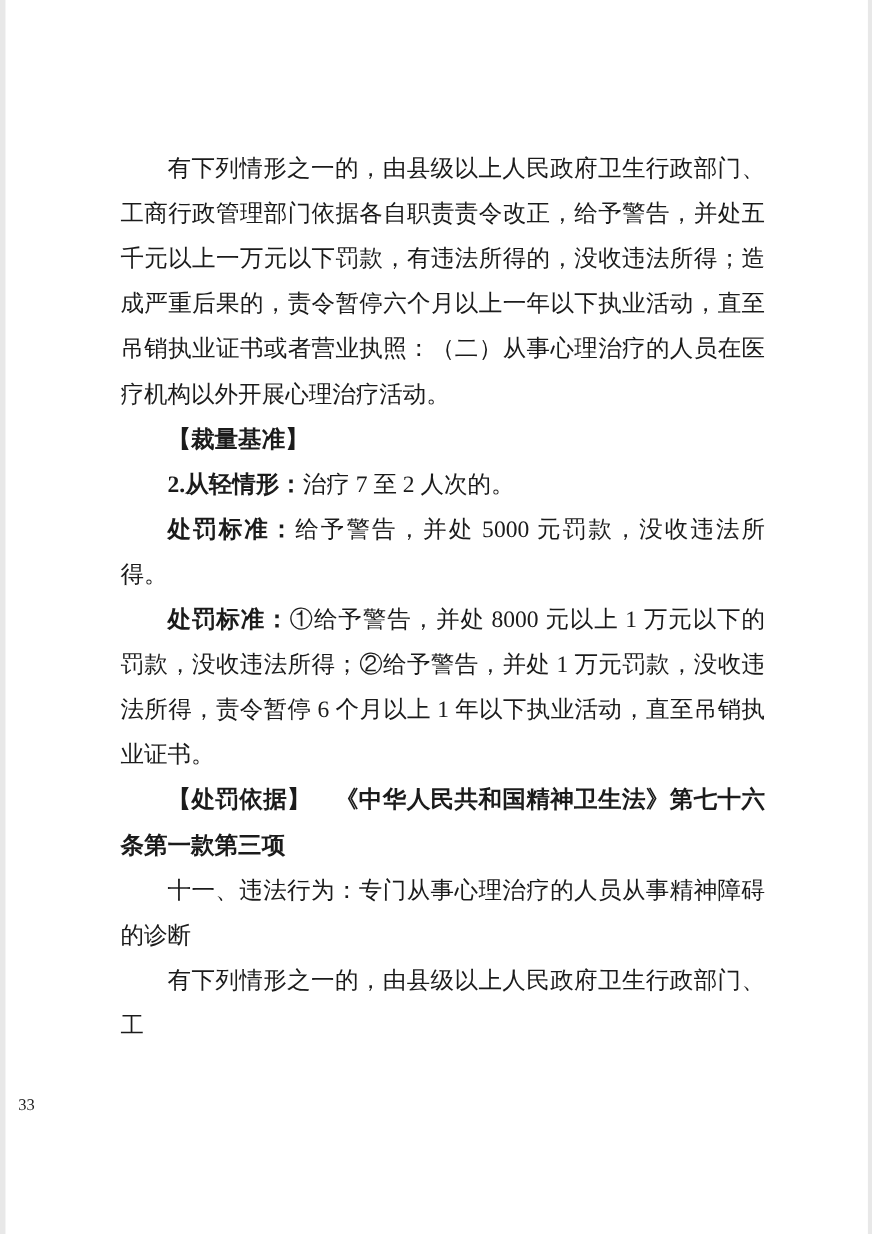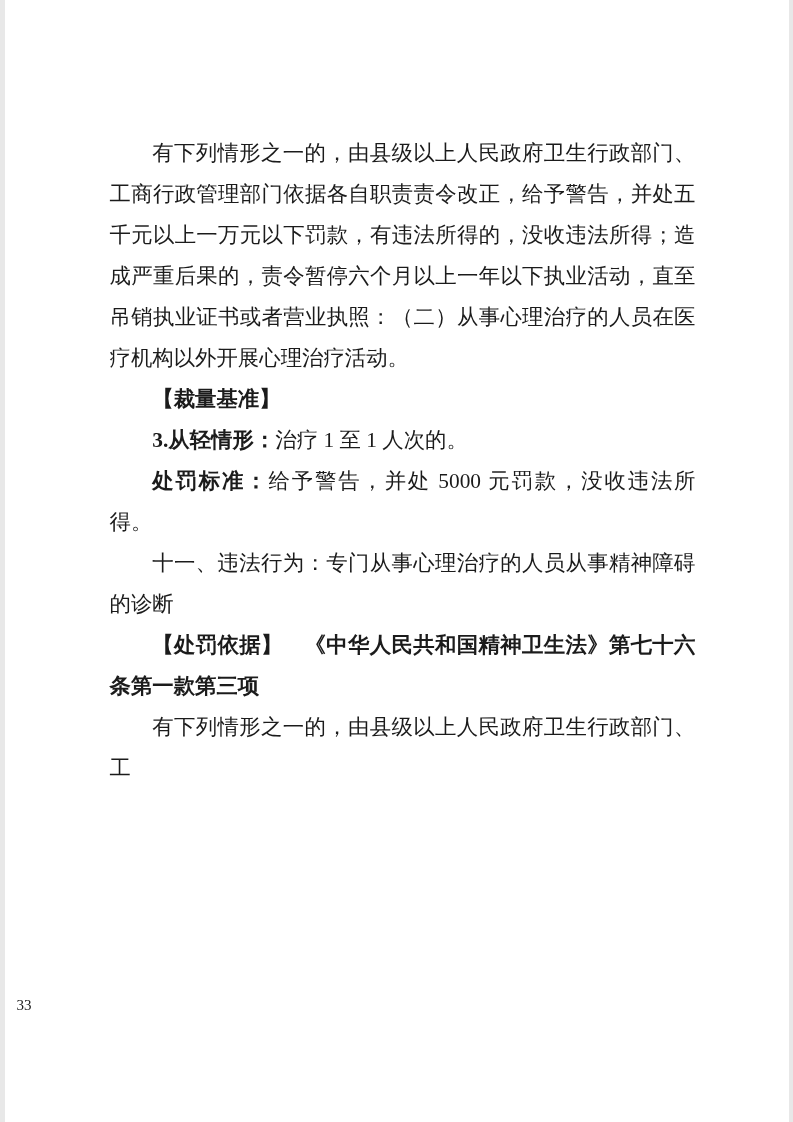--- a/index.html
+++ b/index.html
@@ -42,30 +42,31 @@
 </head>
 <body>
 
 <div class="page">
   <div class="content">
 
     <p class="para"><span>有下列情形之一的，由县级以上人民政府卫生行政部门、工商行政管理部门依据各自职责责令改正，给予警告，并处五千元以上一万元以下罚款，有违法所得的，没收违法所得；造成严重后果的，责令暂停六个月以上一年以下执业活动，直至吊销执业证书或者营业执照：（二）从事心理治疗的人员在医疗机构以外开展心理治疗活动。</span></p>
 
     <p class="para"><span class="b">【裁量基准】</span></p>
 
-    <p class="para"><span class="b">3.从轻情形：</span><span>治疗 1 至 1 人次的。</span></p>
+    <p class="para"><span class="b">2.从轻情形：</span><span>治疗 7 至 2 人次的。</span></p>
 
     <p class="para"><span class="b">处罚标准：</span><span>给予警告，并处 5000 元罚款，没收违法所得。</span></p>
 
 
 
 
+    <p class="para"><span class="b">处罚标准：</span><span>①给予警告，并处 8000 元以上 1 万元以下的罚款，没收违法所得；②给予警告，并处 1 万元罚款，没收违法所得，责令暂停 6 个月以上 1 年以下执业活动，直至吊销执业证书。</span></p>
+
+    <p class="para"><span class="b">【处罚依据】　《中华人民共和国精神卫生法》第七十六条第一款第三项</span></p>
 
     <p class="para"><span>十一、违法行为：专门从事心理治疗的人员从事精神障碍的诊断</span></p>
-
-    <p class="para"><span class="b">【处罚依据】　《中华人民共和国精神卫生法》第七十六条第一款第三项</span></p>
 
     <p class="para"><span>有下列情形之一的，由县级以上人民政府卫生行政部门、工</span></p>
 
   </div>
 
   <div class="page-number">33</div>
 </div>
 
 </body></html>

